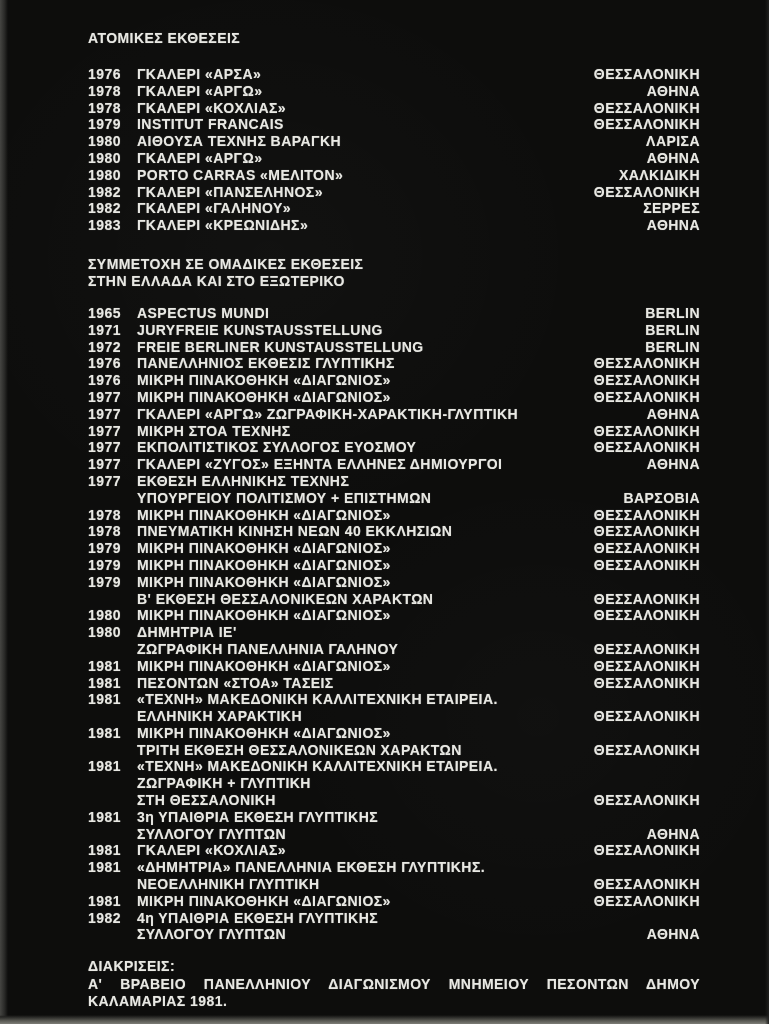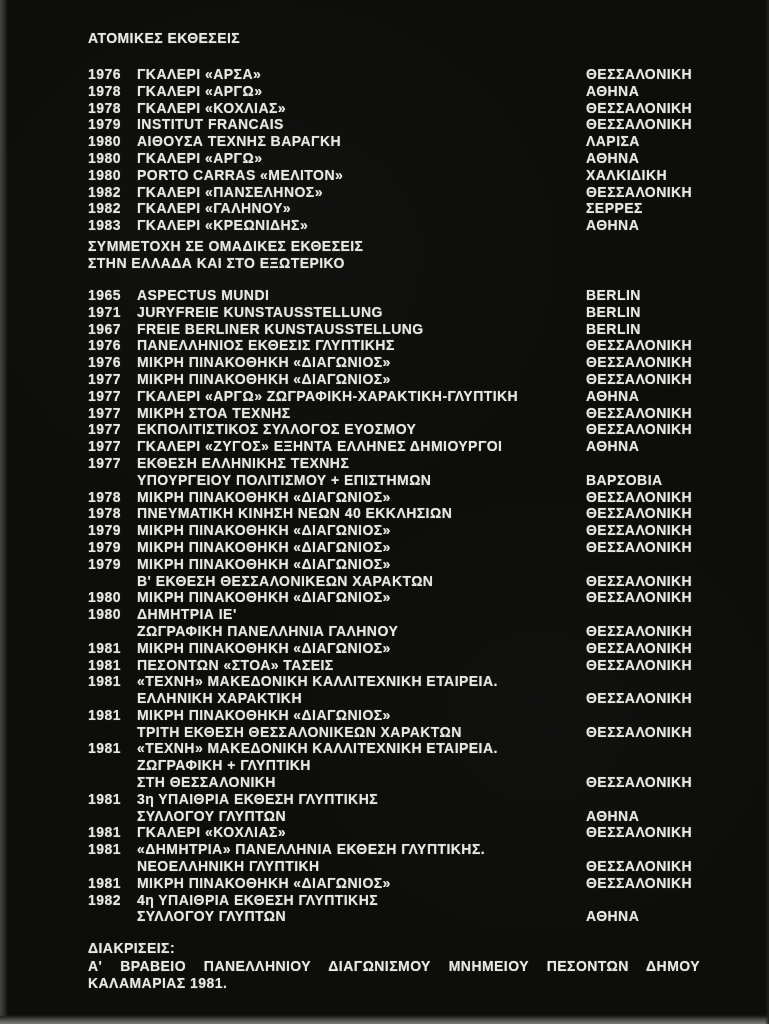--- a/index.html
+++ b/index.html
@@ -15,26 +15,26 @@
     font-weight:bold;
     font-size:14px;
     letter-spacing:0.45px;
     color:#e8e8e3;
     text-shadow:0 0 1px rgba(240,240,235,0.45);
   }
   .content { position:absolute; left:88px; top:30px; width:612px; }
   .heading { line-height:17px; }
   .rows { line-height:16.8px; }
   .rows-first { margin-top:19px; }
-  .heading-2 { margin-top:4px; line-height:17.5px; }
+  .heading-2 { margin-top:22px; line-height:17.5px; }
   .rows-second { margin-top:14px; }
   .row { display:grid; grid-template-columns:49px 449px auto; }
   .row .year { white-space:nowrap; }
   .row .title-line { white-space:nowrap; }
-  .row .loc { align-self:end; white-space:nowrap; text-align:left; }
+  .row .loc { align-self:end; white-space:nowrap; text-align:right; }
   .footer { margin-top:15px; line-height:17.3px; }
   .justified { text-align:justify; text-align-last:justify; }
   
   .edge-left {
     position:absolute; left:0; top:0; bottom:0; width:8px;
     background:linear-gradient(90deg, #454542 0%, #2a2a28 55%, rgba(20,20,19,0) 100%);
   }
   .edge-bottom {
     position:absolute; left:0; right:0; bottom:0; height:9px;
     background:linear-gradient(0deg, #7d7d77 0%, #55554f 40%, #242422 80%, rgba(20,20,19,0) 100%);
@@ -141,21 +141,21 @@
           <span class="loc">BERLIN</span>
         </div>
         <div class="row">
           <span class="year">1971</span>
           <div class="title">
             <div class="title-line">JURYFREIE KUNSTAUSSTELLUNG</div>
           </div>
           <span class="loc">BERLIN</span>
         </div>
         <div class="row">
-          <span class="year">1967</span>
+          <span class="year">1972</span>
           <div class="title">
             <div class="title-line">FREIE BERLINER KUNSTAUSSTELLUNG</div>
           </div>
           <span class="loc">BERLIN</span>
         </div>
         <div class="row">
           <span class="year">1976</span>
           <div class="title">
             <div class="title-line">ΠΑΝΕΛΛΗΝΙΟΣ ΕΚΘΕΣΙΣ ΓΛΥΠΤΙΚΗΣ</div>
           </div>

